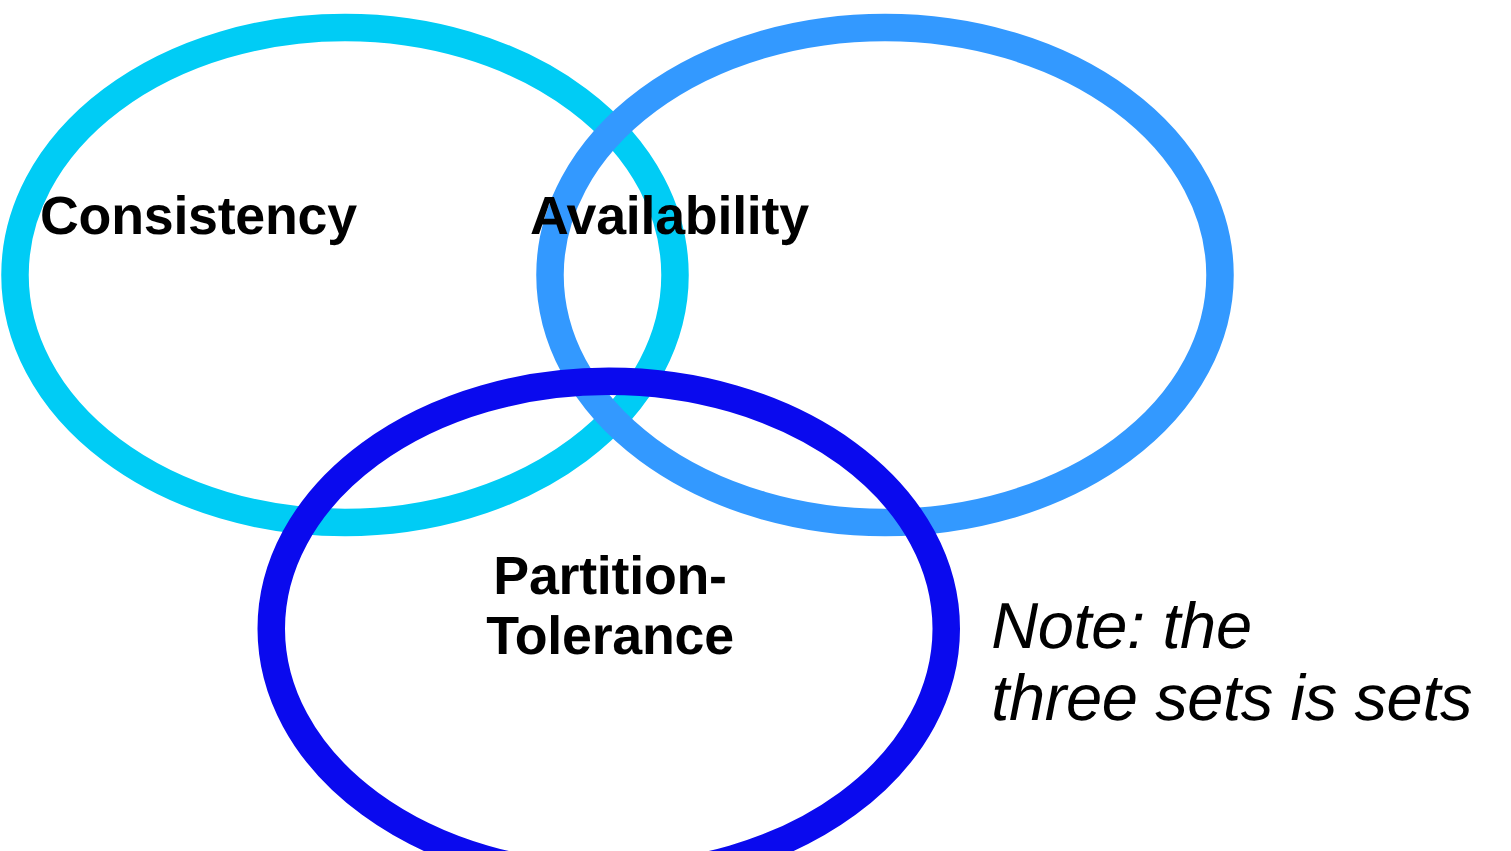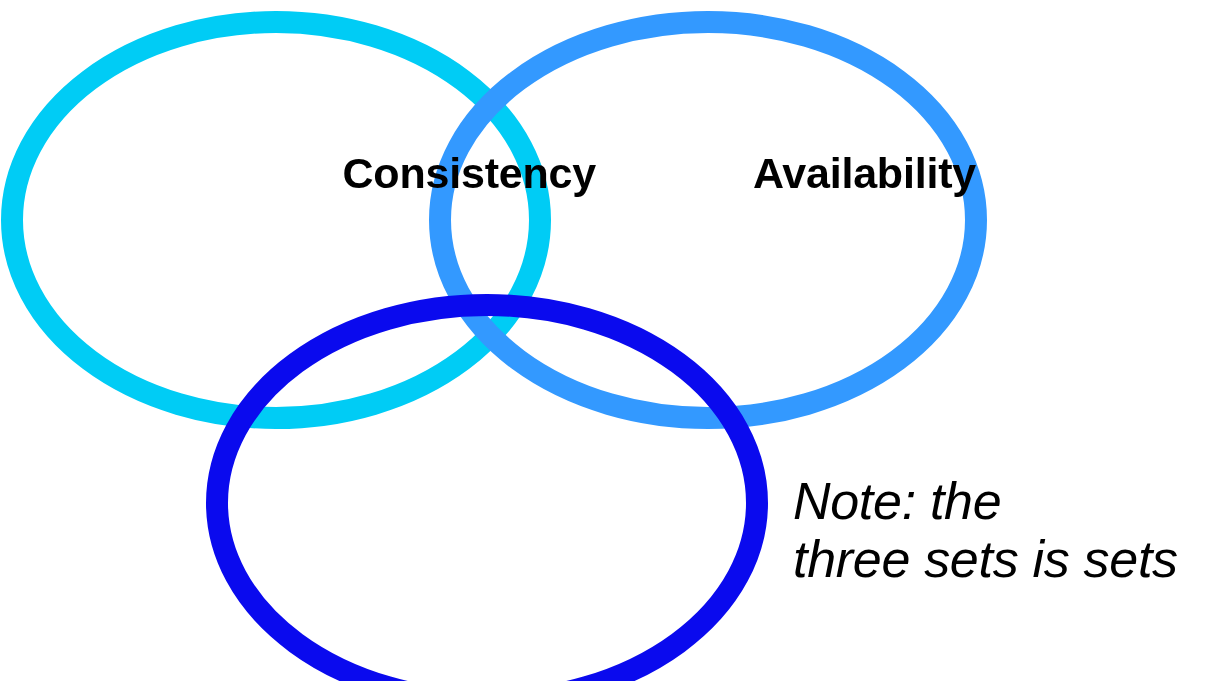--- a/index.html
+++ b/index.html
@@ -34,31 +34,31 @@
     font-family: "Liberation Sans", sans-serif;
     font-weight: bold;
     font-size: 43px;
     line-height: 1.08;
     letter-spacing: -0.2px;
     white-space: pre;
     text-align: center;
     user-select: none;
   }
   #label-consistency {
-    left: 16px;
+    left: 4px;
     top: 150px;
     width: 552px;
-    text-align: right;
+    text-align: left;
     padding-left: 28px;
   }
   #label-availability {
-    left: 440px;
+    left: 424px;
     top: 150px;
     width: 536px;
-    text-align: right;
+    text-align: left;
   }
   #label-partition {
     left: 218px;
     top: 437px;
     width: 540px;
     text-align: center;
     line-height: 1.12;
   }
   #note-block {
     position: absolute;
@@ -91,19 +91,20 @@
 
     <ellipse id="circle-availability" cx="708" cy="220" rx="268" ry="198" fill="none" stroke="#3399FF" stroke-width="22"></ellipse>
 
     <ellipse id="circle-partition" cx="487" cy="503" rx="270" ry="198" fill="none" stroke="#0A0AEE" stroke-width="22"></ellipse>
   </svg>
 
   <div class="set-label" id="label-consistency">Consistency</div>
 
   <div class="set-label" id="label-availability">Availability</div>
 
+  <div class="set-label" id="label-partition"><span>Partition-</span><br><span>Tolerance</span></div>
 
   <div id="note-block">
     <span class="note-line">Note: the</span>
     <span class="note-line">three sets is sets</span>
   </div>
 
 </div>
 
 </body></html>

